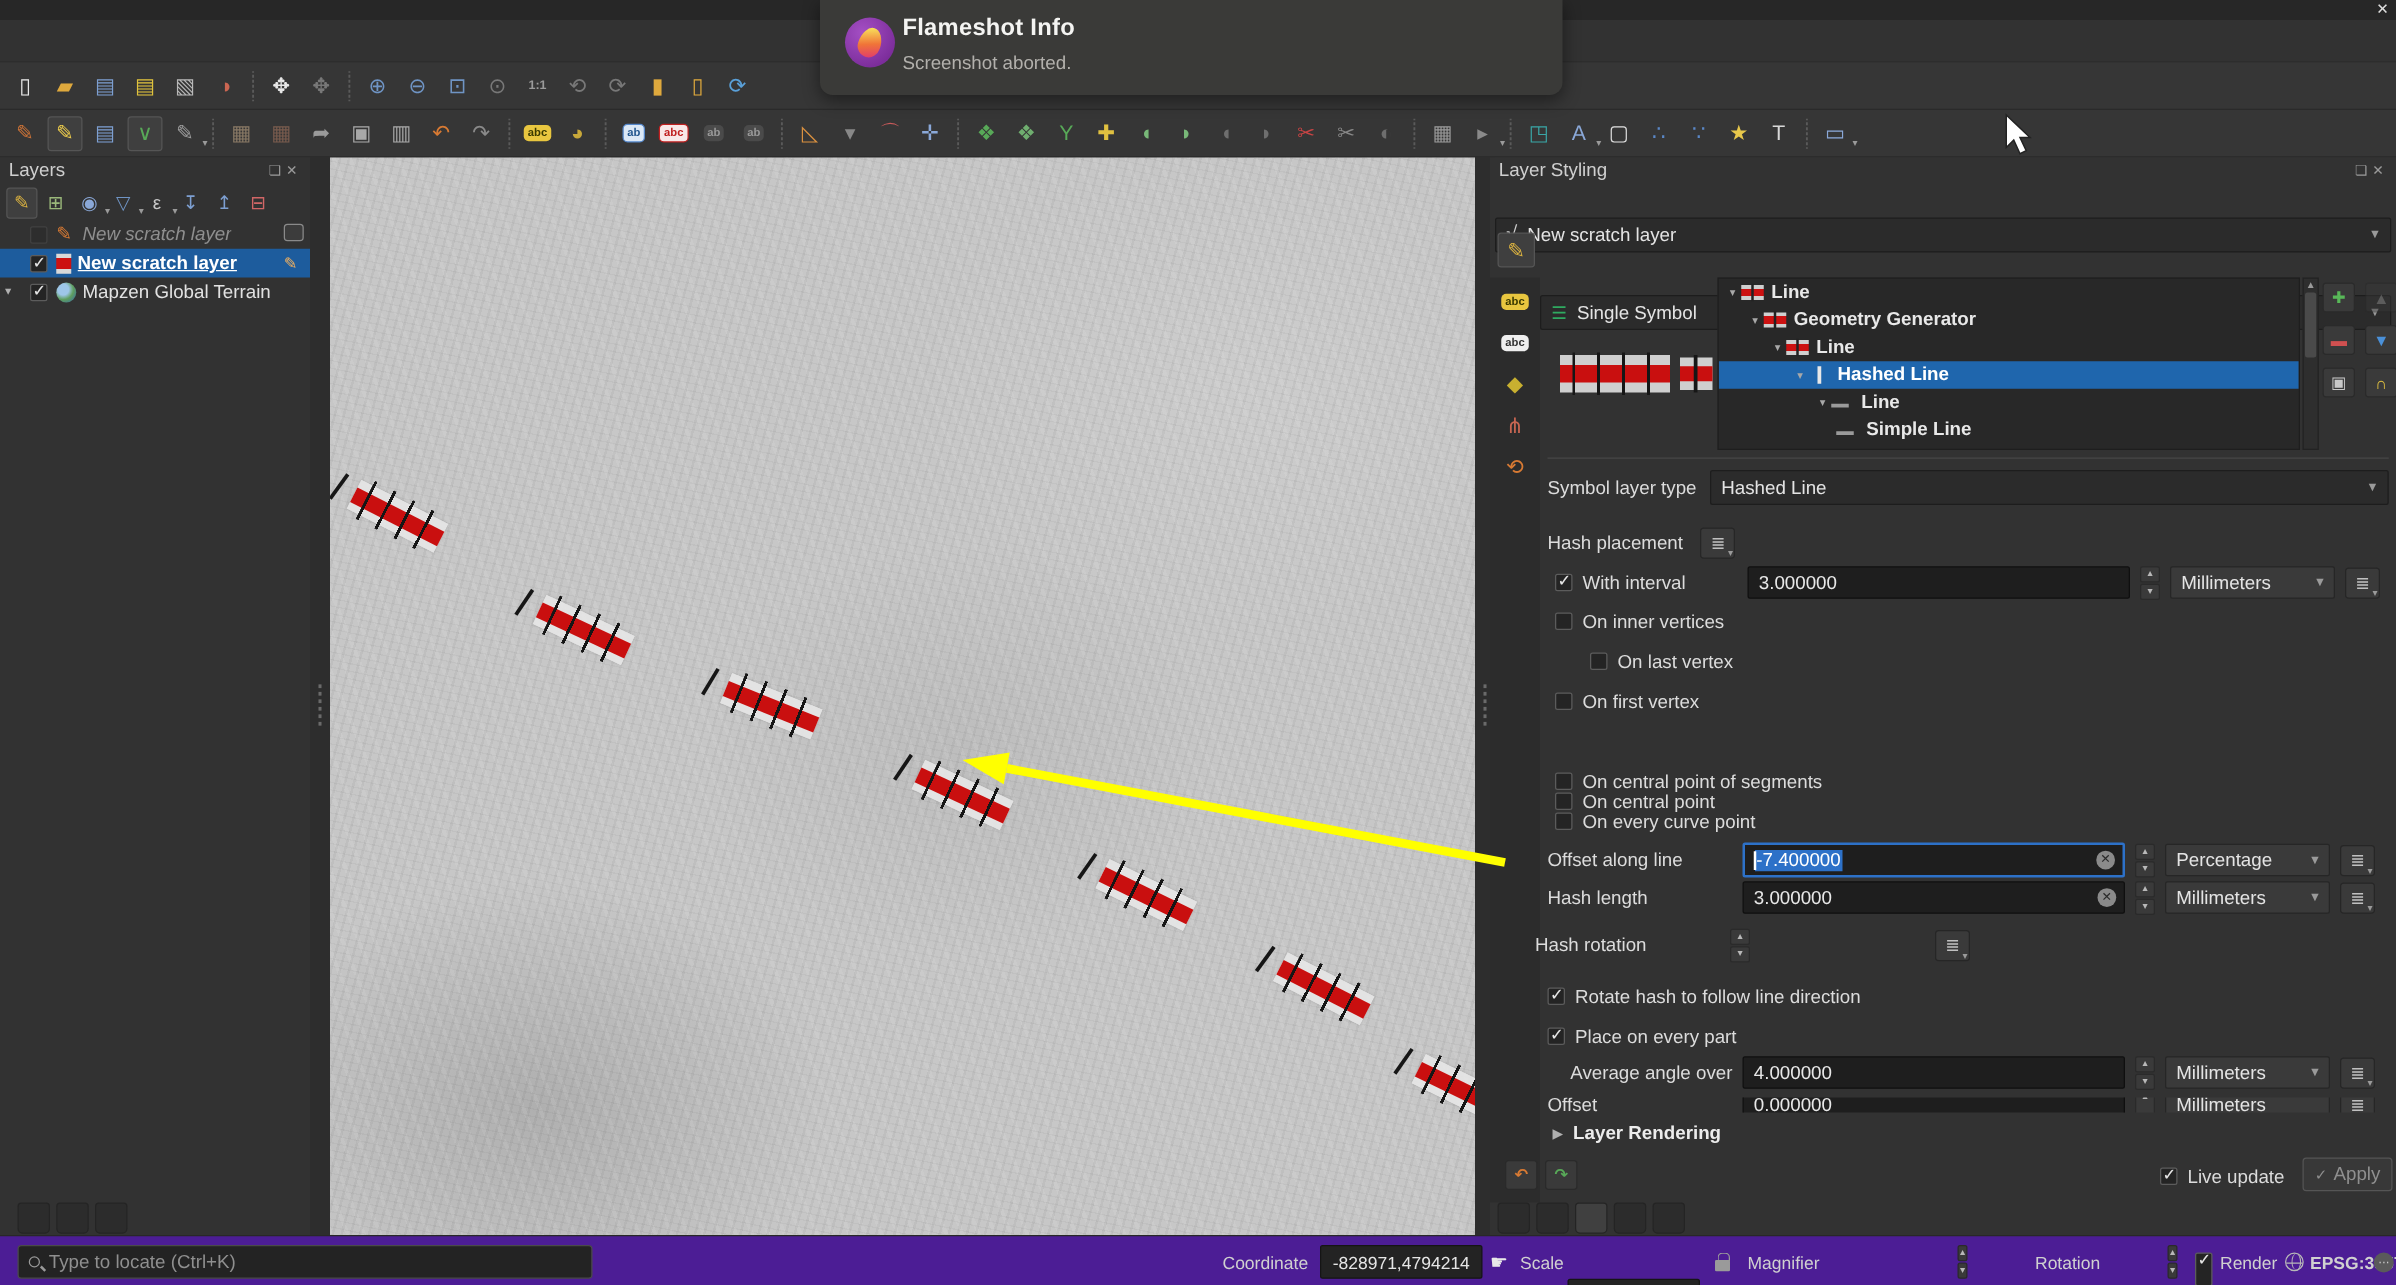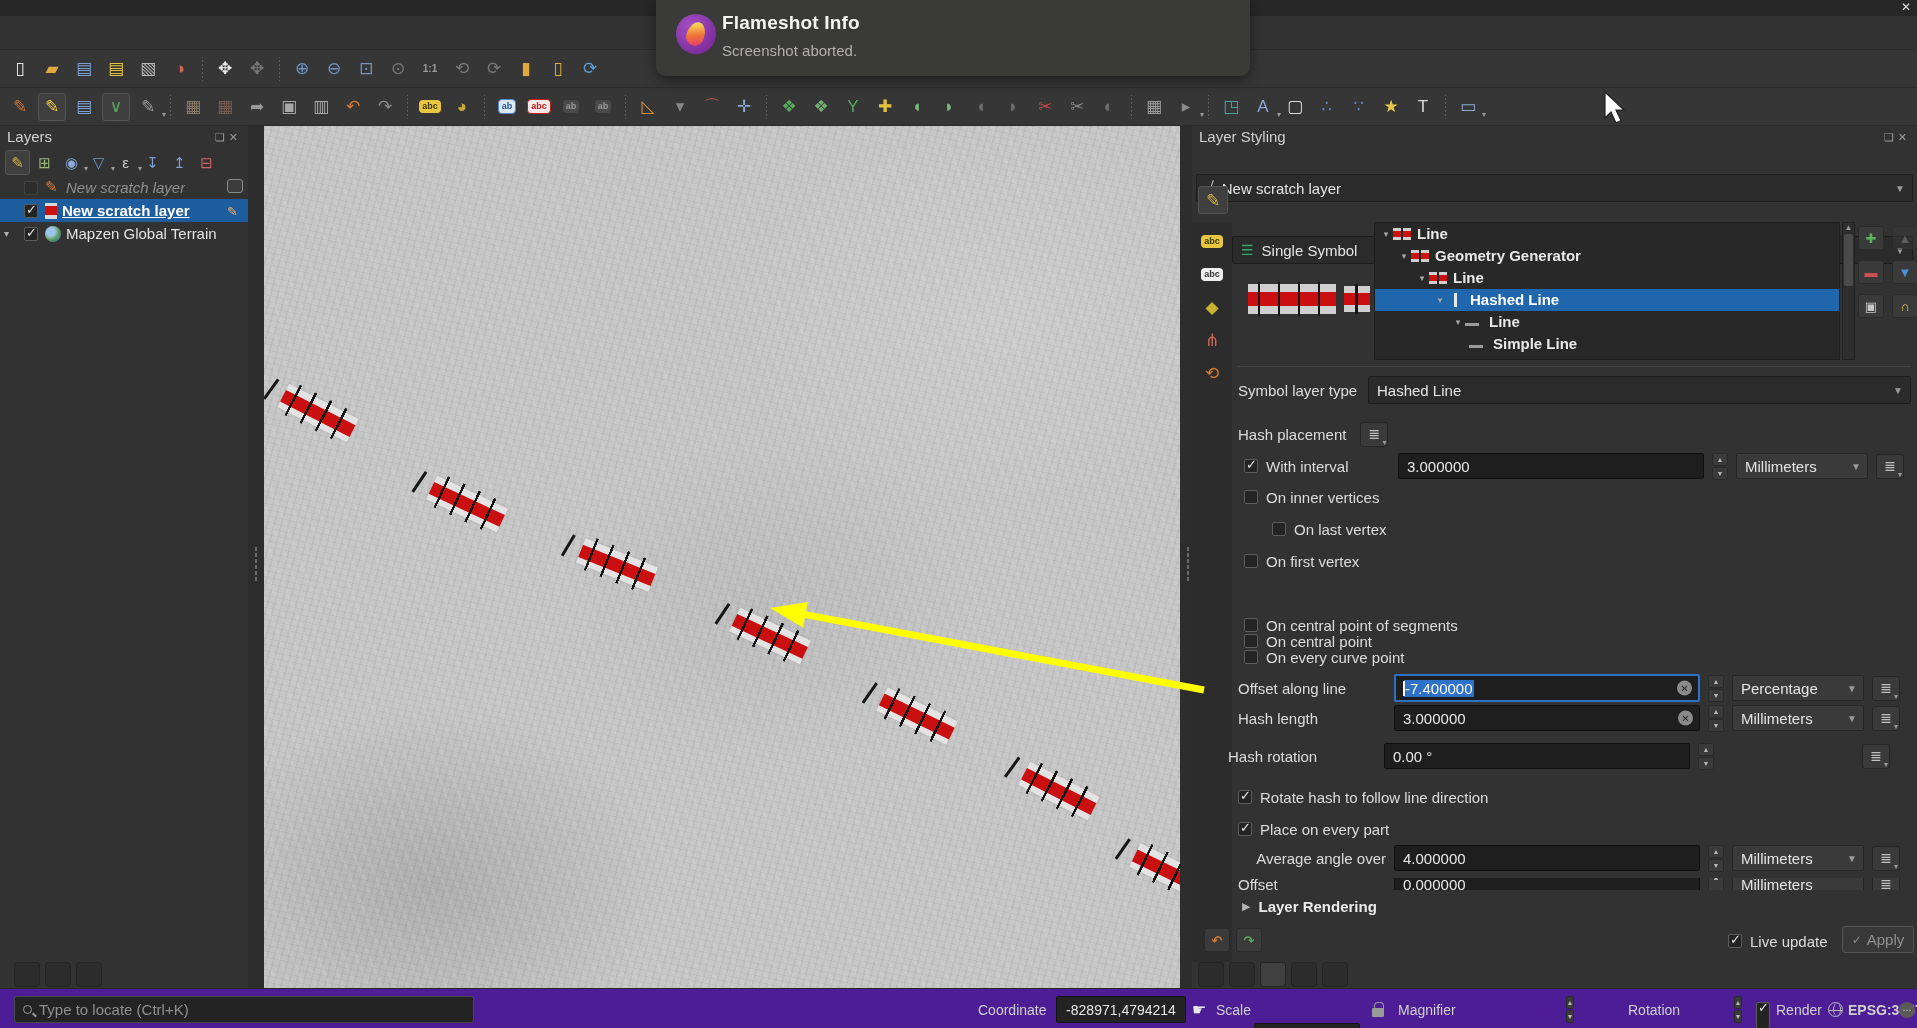--- a/index.html
+++ b/index.html
@@ -697,23 +697,20 @@
         </div>
       <div class="ucombo" style="width:132px;height:26px;">
         <span>Millimeters</span>
         <span class="arrow">▼</span>
       </div>
       <div class="ddbtn">≣</div>
     </div>
 
     <div class="prow" style="left:36px;top:616px;width:673px;gap:8px;">
       <span class="plabel" style="width:148px;">Hash rotation</span>
-      <div class="vfield" style="width:306px;height:26px;">
-        <span>0.00 °</span>
-      </div>
       <div class="spin">
           <span>▲</span>
           <span>▼</span>
         </div>
       <div style="width:132px;"></div>
       <div class="ddbtn">≣</div>
     </div>
 
     <div class="cbrow" style="left:46px;top:660px;">
       <span class="cb checked"></span>

